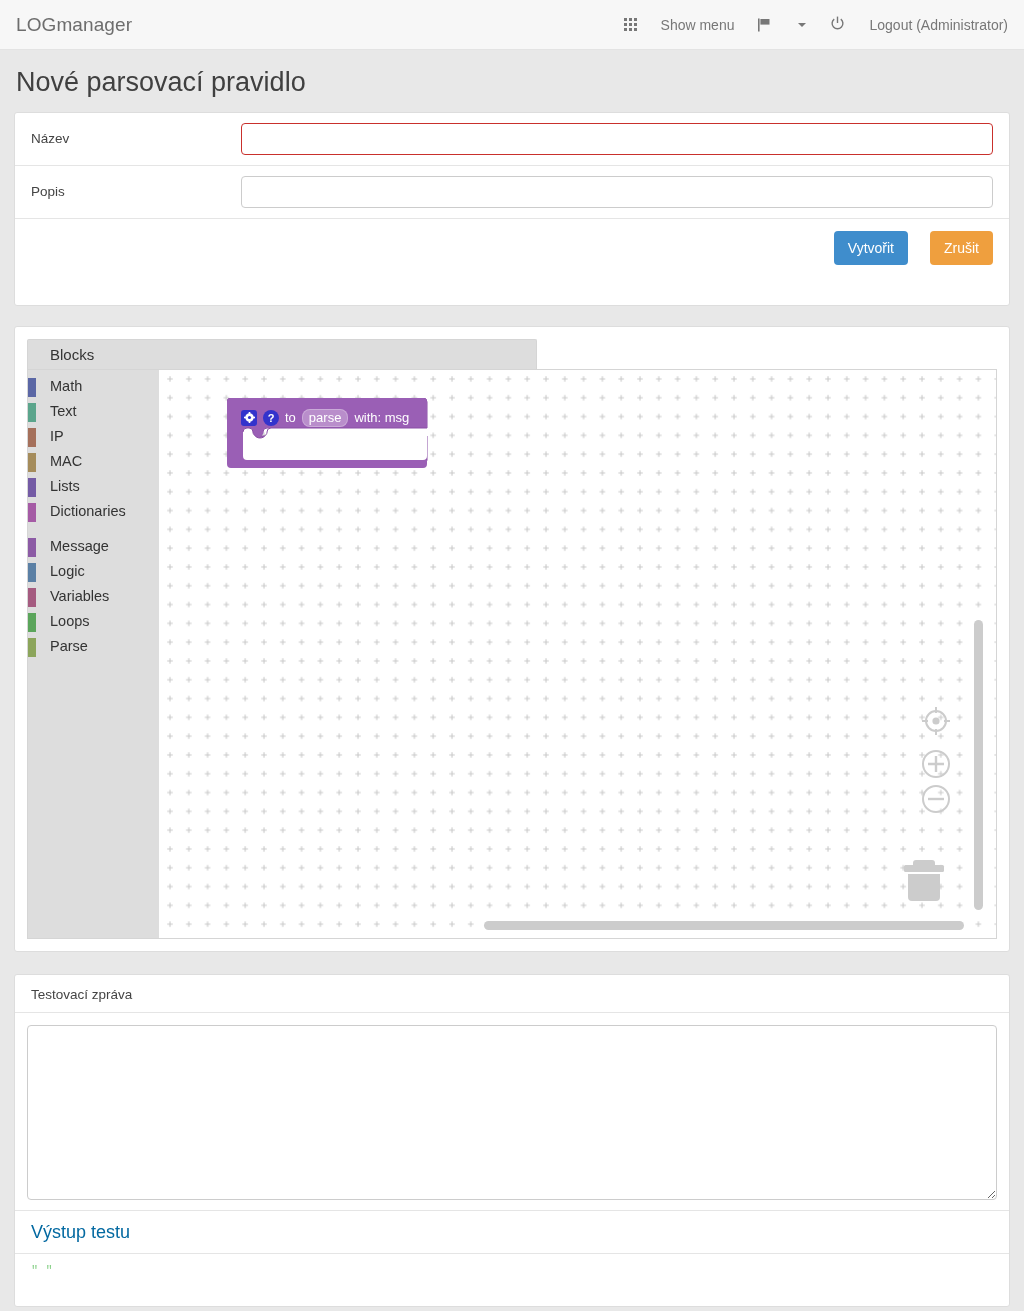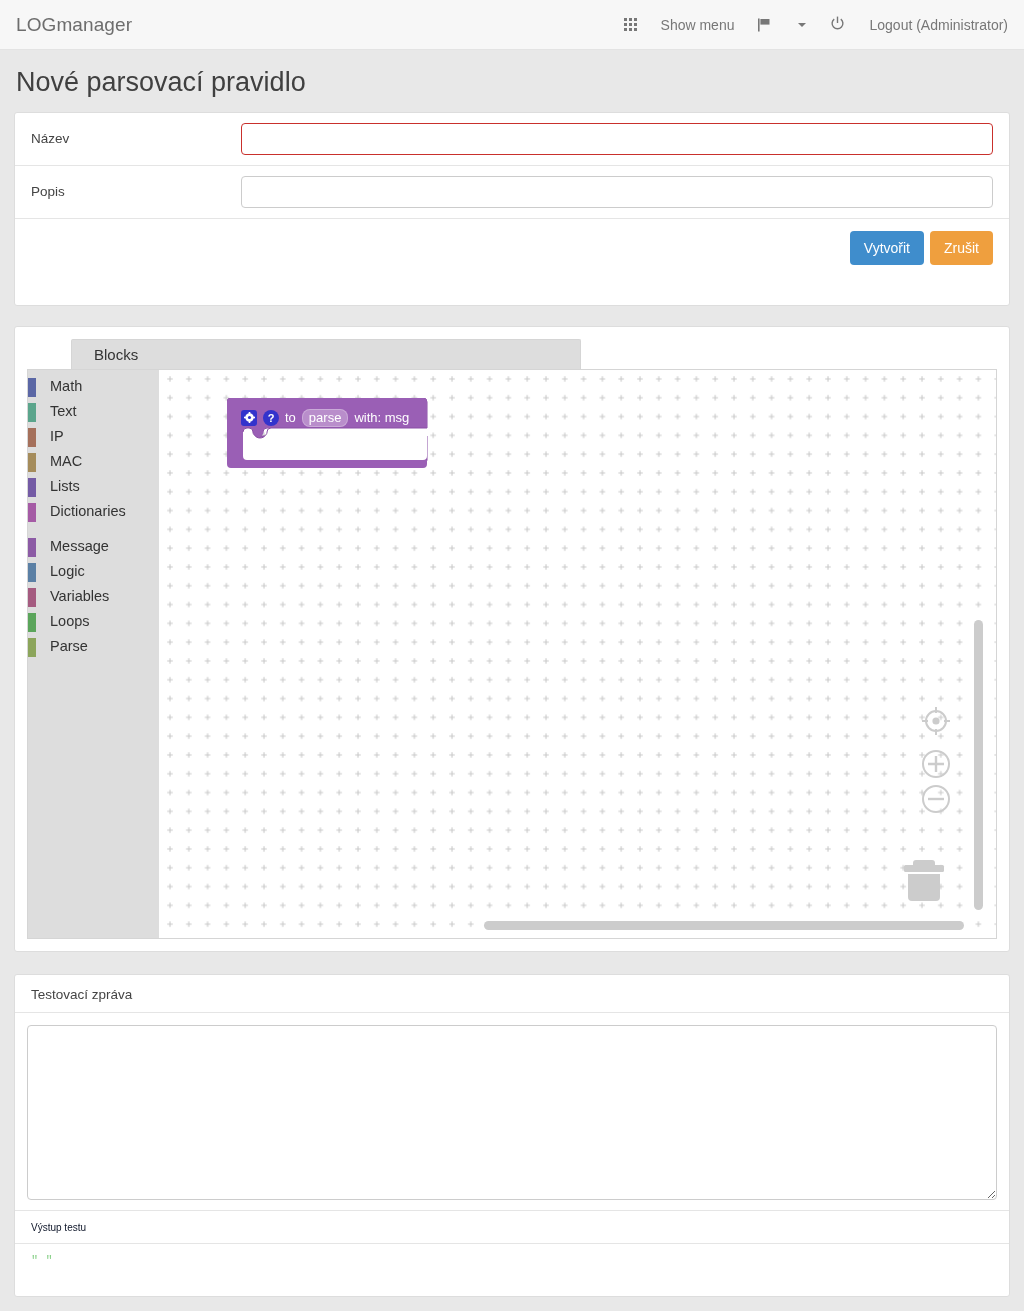--- a/index.html
+++ b/index.html
@@ -101,21 +101,21 @@
     font-family: "Liberation Sans", sans-serif;
     background: #fff;
     outline: none;
     max-width: 770px;
   }
   .form-control.invalid { border: 1px solid #c9302c; }
   .form-actions {
     padding: 12px 16px 40px 16px;
     display: flex;
     justify-content: flex-end;
-    gap: 6px;
+    gap: 22px;
   }
   .btn {
     border: none;
     border-radius: 4px;
     color: #fff;
     font-size: 14px;
     padding: 8px 14px;
     cursor: pointer;
     font-family: "Liberation Sans", sans-serif;
     line-height: 1.3;
@@ -133,21 +133,20 @@
     height: 30px;
     line-height: 30px;
     padding: 0 0 0 22px;
     font-size: 15px;
     color: #333;
     border: 1px solid #d5d5d5;
     border-bottom: none;
     border-radius: 2px 2px 0 0;
     cursor: pointer;
     user-select: none;
-    margin-left: 44px;
   }
   .tab.active { background: #ddd; width: 510px; }
   .tab.inactive { background: #fff; width: 430px; }
 
   .workspace {
     display: flex;
     height: 570px;
     border: 1px solid #d5d5d5;
     border-top: 1px solid #d5d5d5;
     position: relative;
@@ -302,22 +301,22 @@
     resize: vertical;
     font-family: "Liberation Sans", sans-serif;
     font-size: 13px;
     padding: 6px 9px;
     color: #444;
     outline: none;
     display: block;
   }
   .out-head {
     padding: 11px 16px 10px 16px;
-    font-size: 10px;
-    color: #0f172a;
+    font-size: 18px;
+    color: #0369a1;
     border-bottom: 1px solid #e5e5e5;
   }
   .out-body {
     padding: 10px 16px 20px 16px;
     font-family: "Liberation Mono", monospace;
     font-size: 12px;
     color: #8ad18a;
     min-height: 52px;
   }
 </style>

